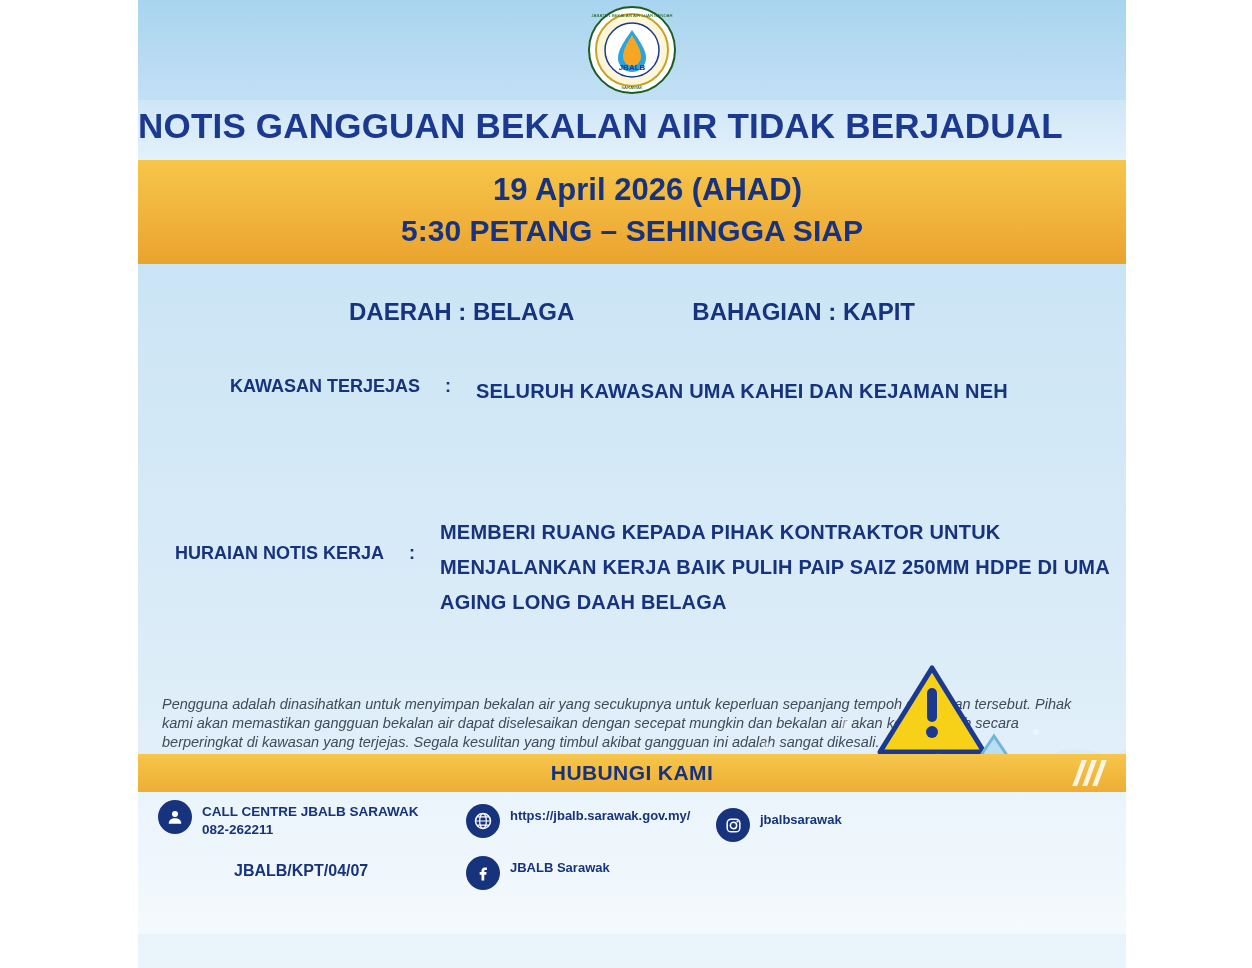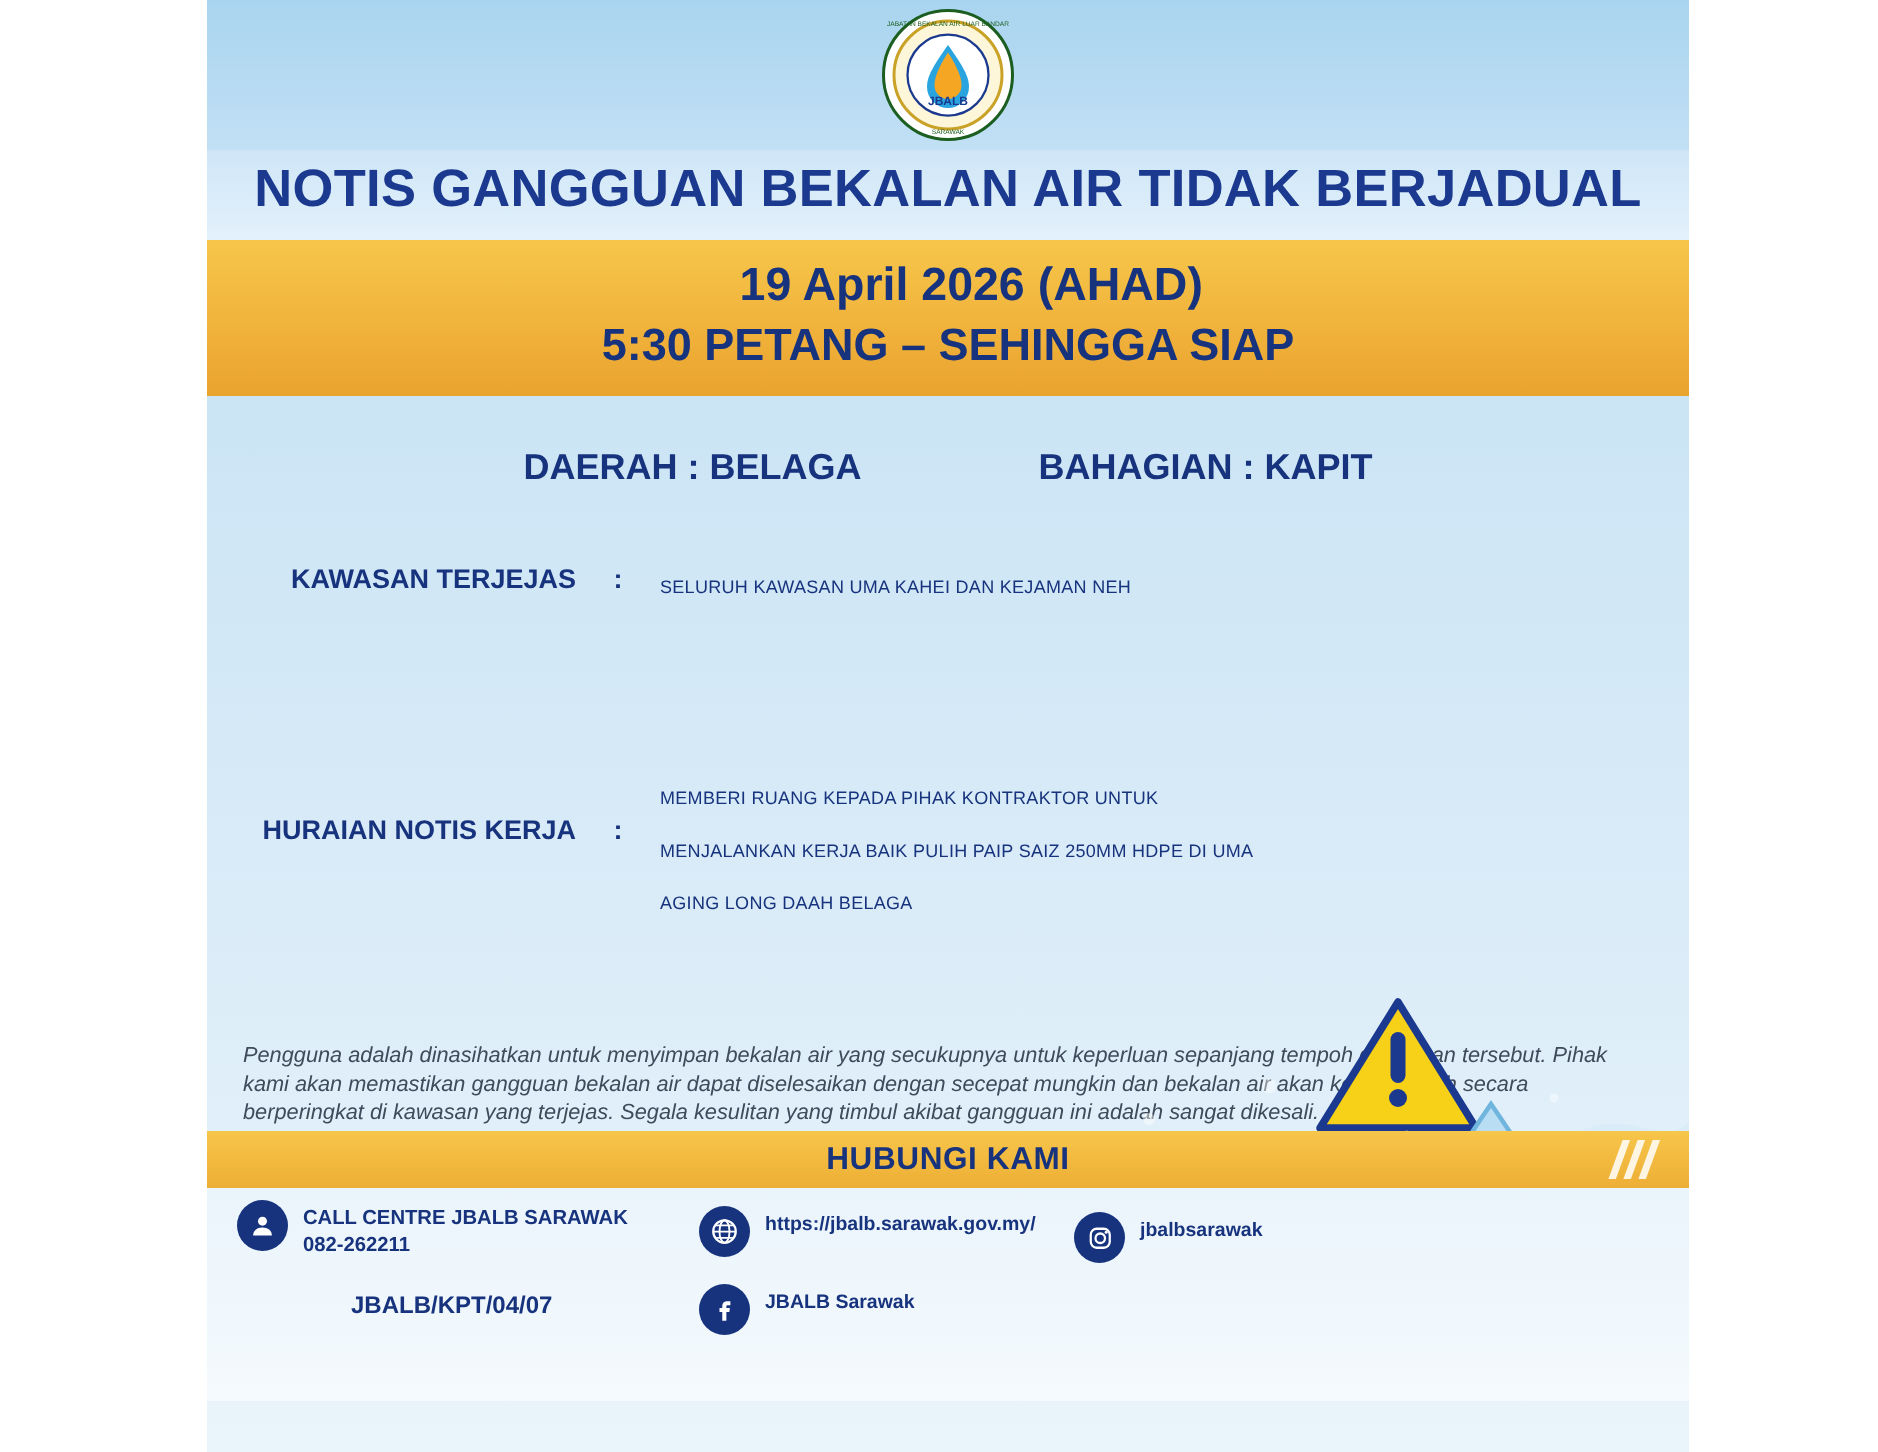--- a/index.html
+++ b/index.html
@@ -30,21 +30,21 @@
   .logo {
     position: absolute;
     left: 50%; top: 4px;
     transform: translateX(-50%);
     width: 92px; height: 92px;
   }
   .logo svg { display: block; }
   .title-band {
     background: linear-gradient(#cfe6f7 0%, #e3f1fb 100%);
     padding: 6px 0 14px 0;
-    text-align: center;
+    text-align: left;
   }
   .main-title {
     color: #1b3a8f;
     font-size: 35px;
     font-weight: bold;
     letter-spacing: 0.2px;
     white-space: nowrap;
   }
   
   .date-band {
@@ -97,26 +97,26 @@
   .field-colon {
     width: 56px;
     text-align: center;
     color: #17337d;
     font-size: 18px;
     font-weight: bold;
     padding-top: 2px;
   }
   .field-value {
     color: #17337d;
-    font-size: 12px;
-    font-weight: normal;
+    font-size: 20px;
+    font-weight: bold;
     line-height: 35px;
     letter-spacing: 0.2px;
   }
-  .field-kawasan { margin-top: 24px; }
+  .field-kawasan { margin-top: 24px; margin-left: 36px; }
   .field-huraian { margin-top: 106px; }
   .field-huraian .field-label,
   .field-huraian .field-colon { padding-top: 28px; }
 
   
   .advisory {
     position: absolute;
     left: 24px; right: 24px;
     bottom: 2px;
     color: #3f4a5a;

